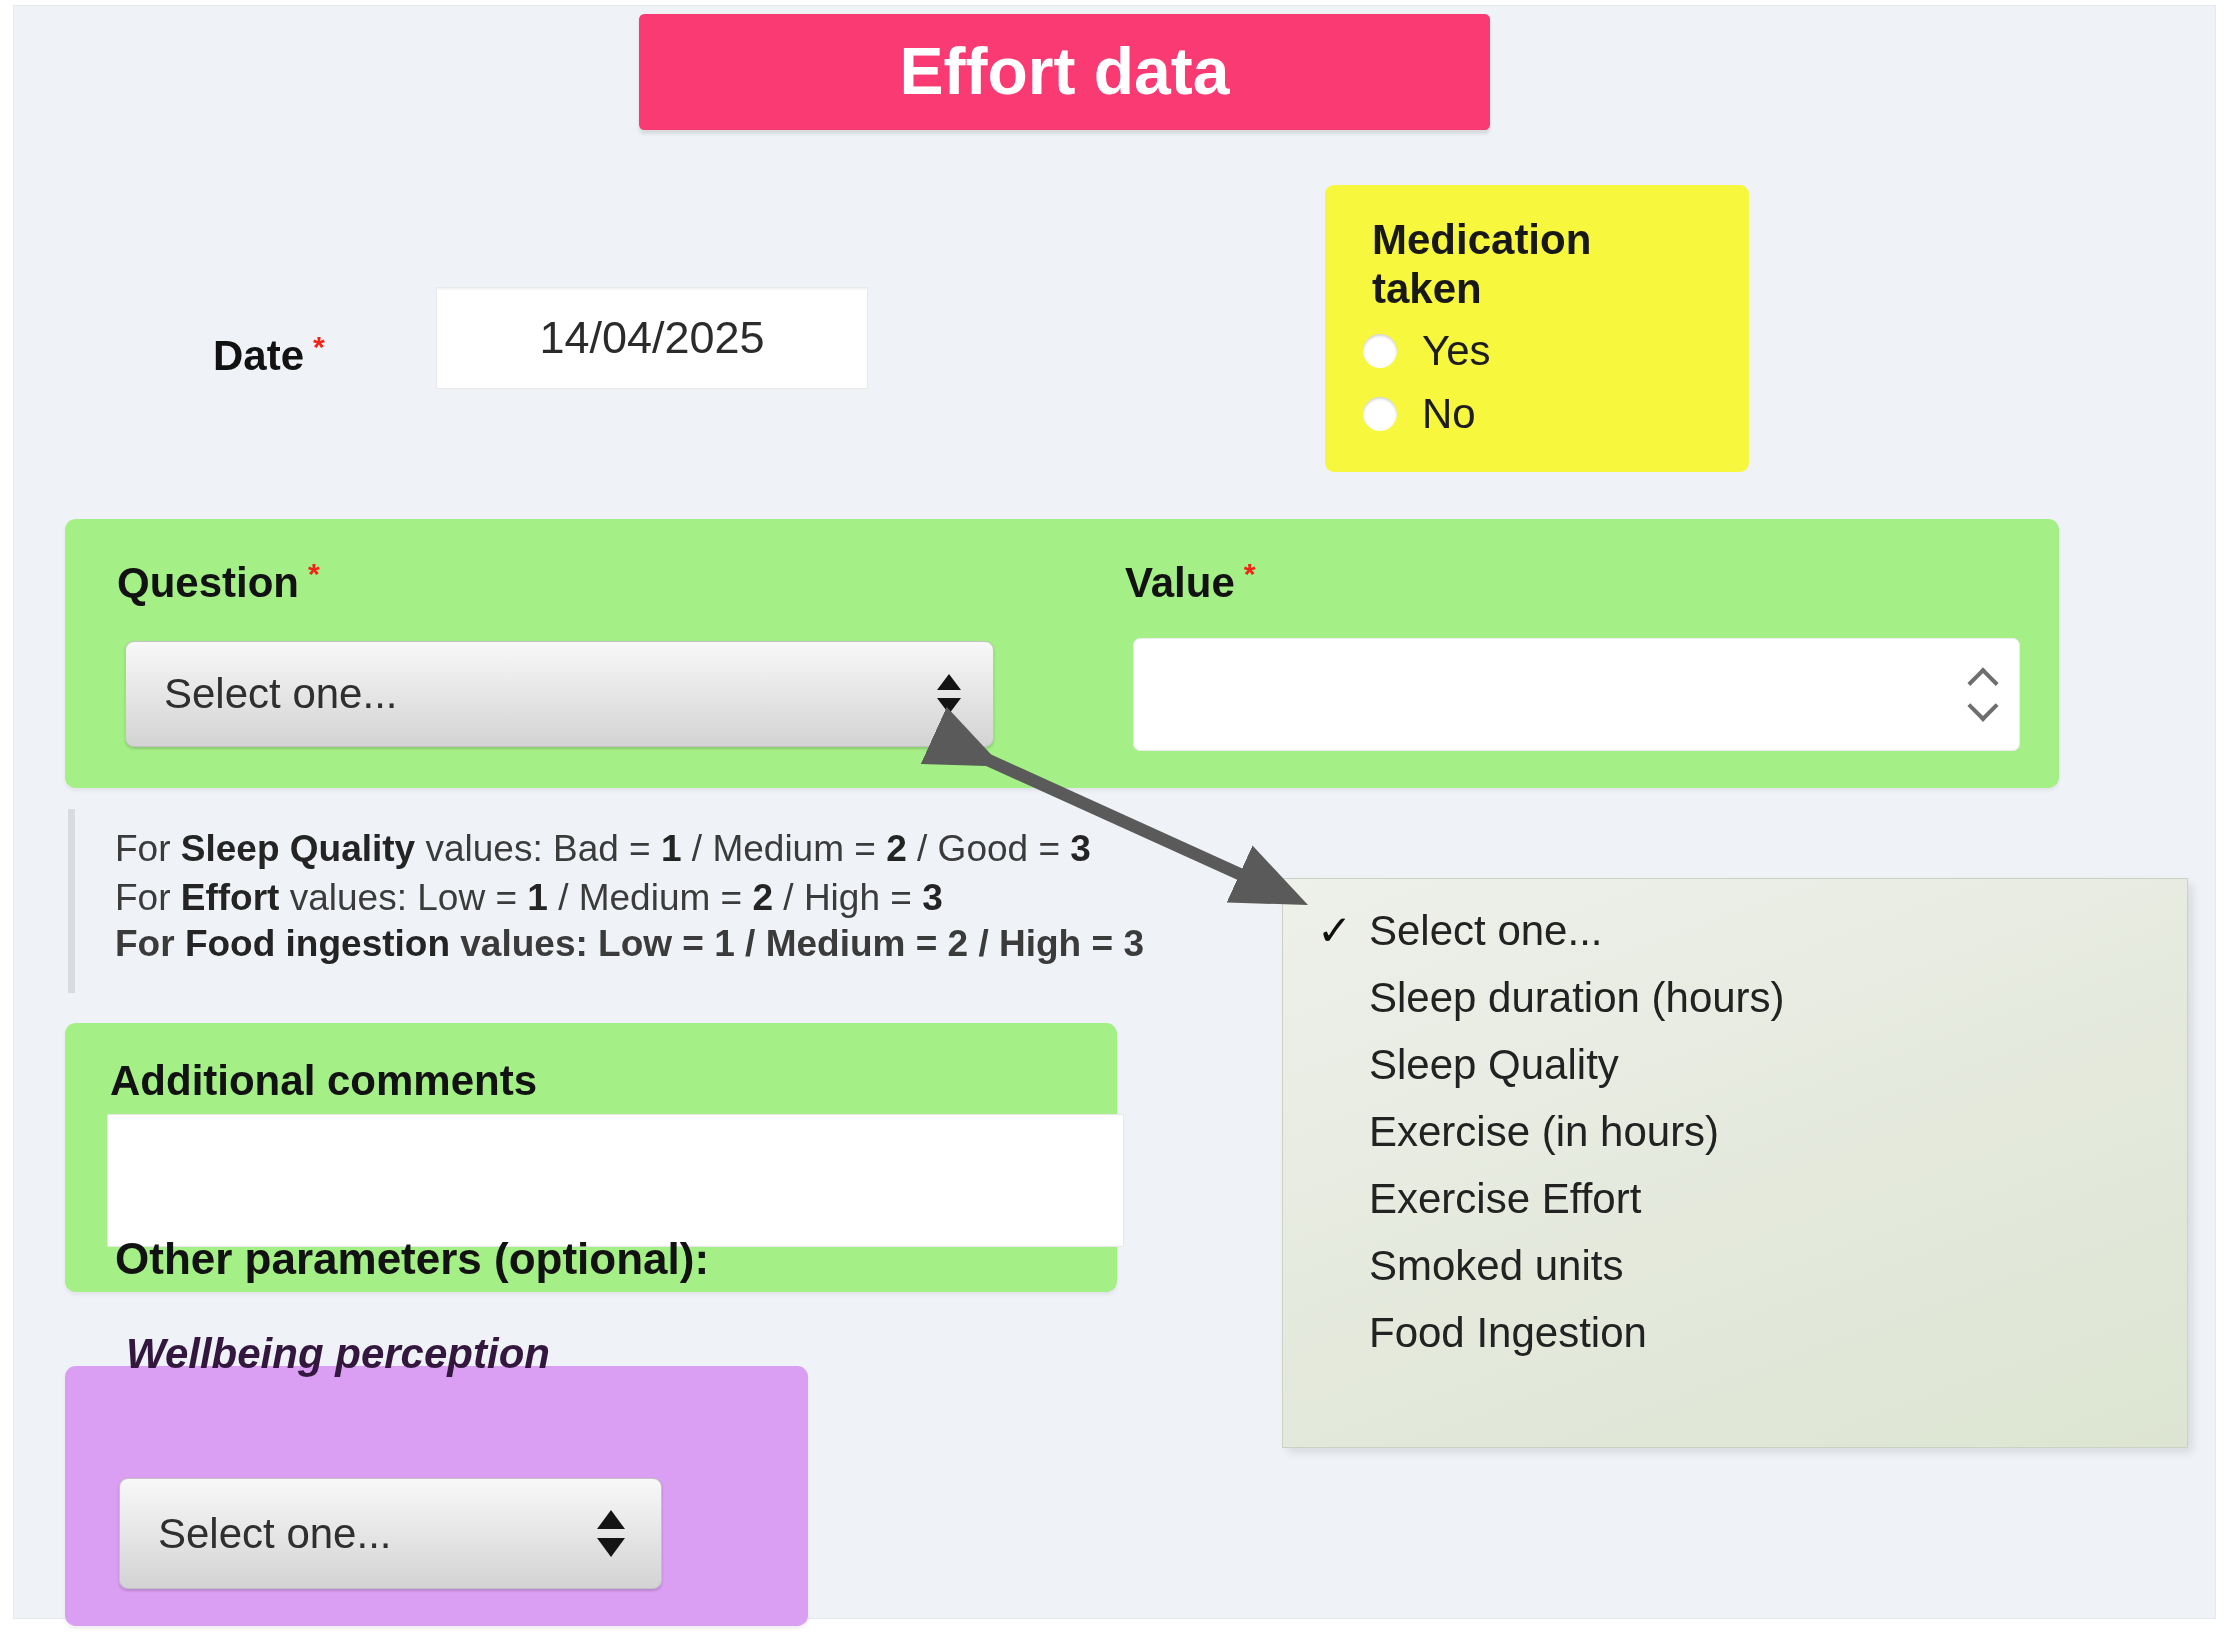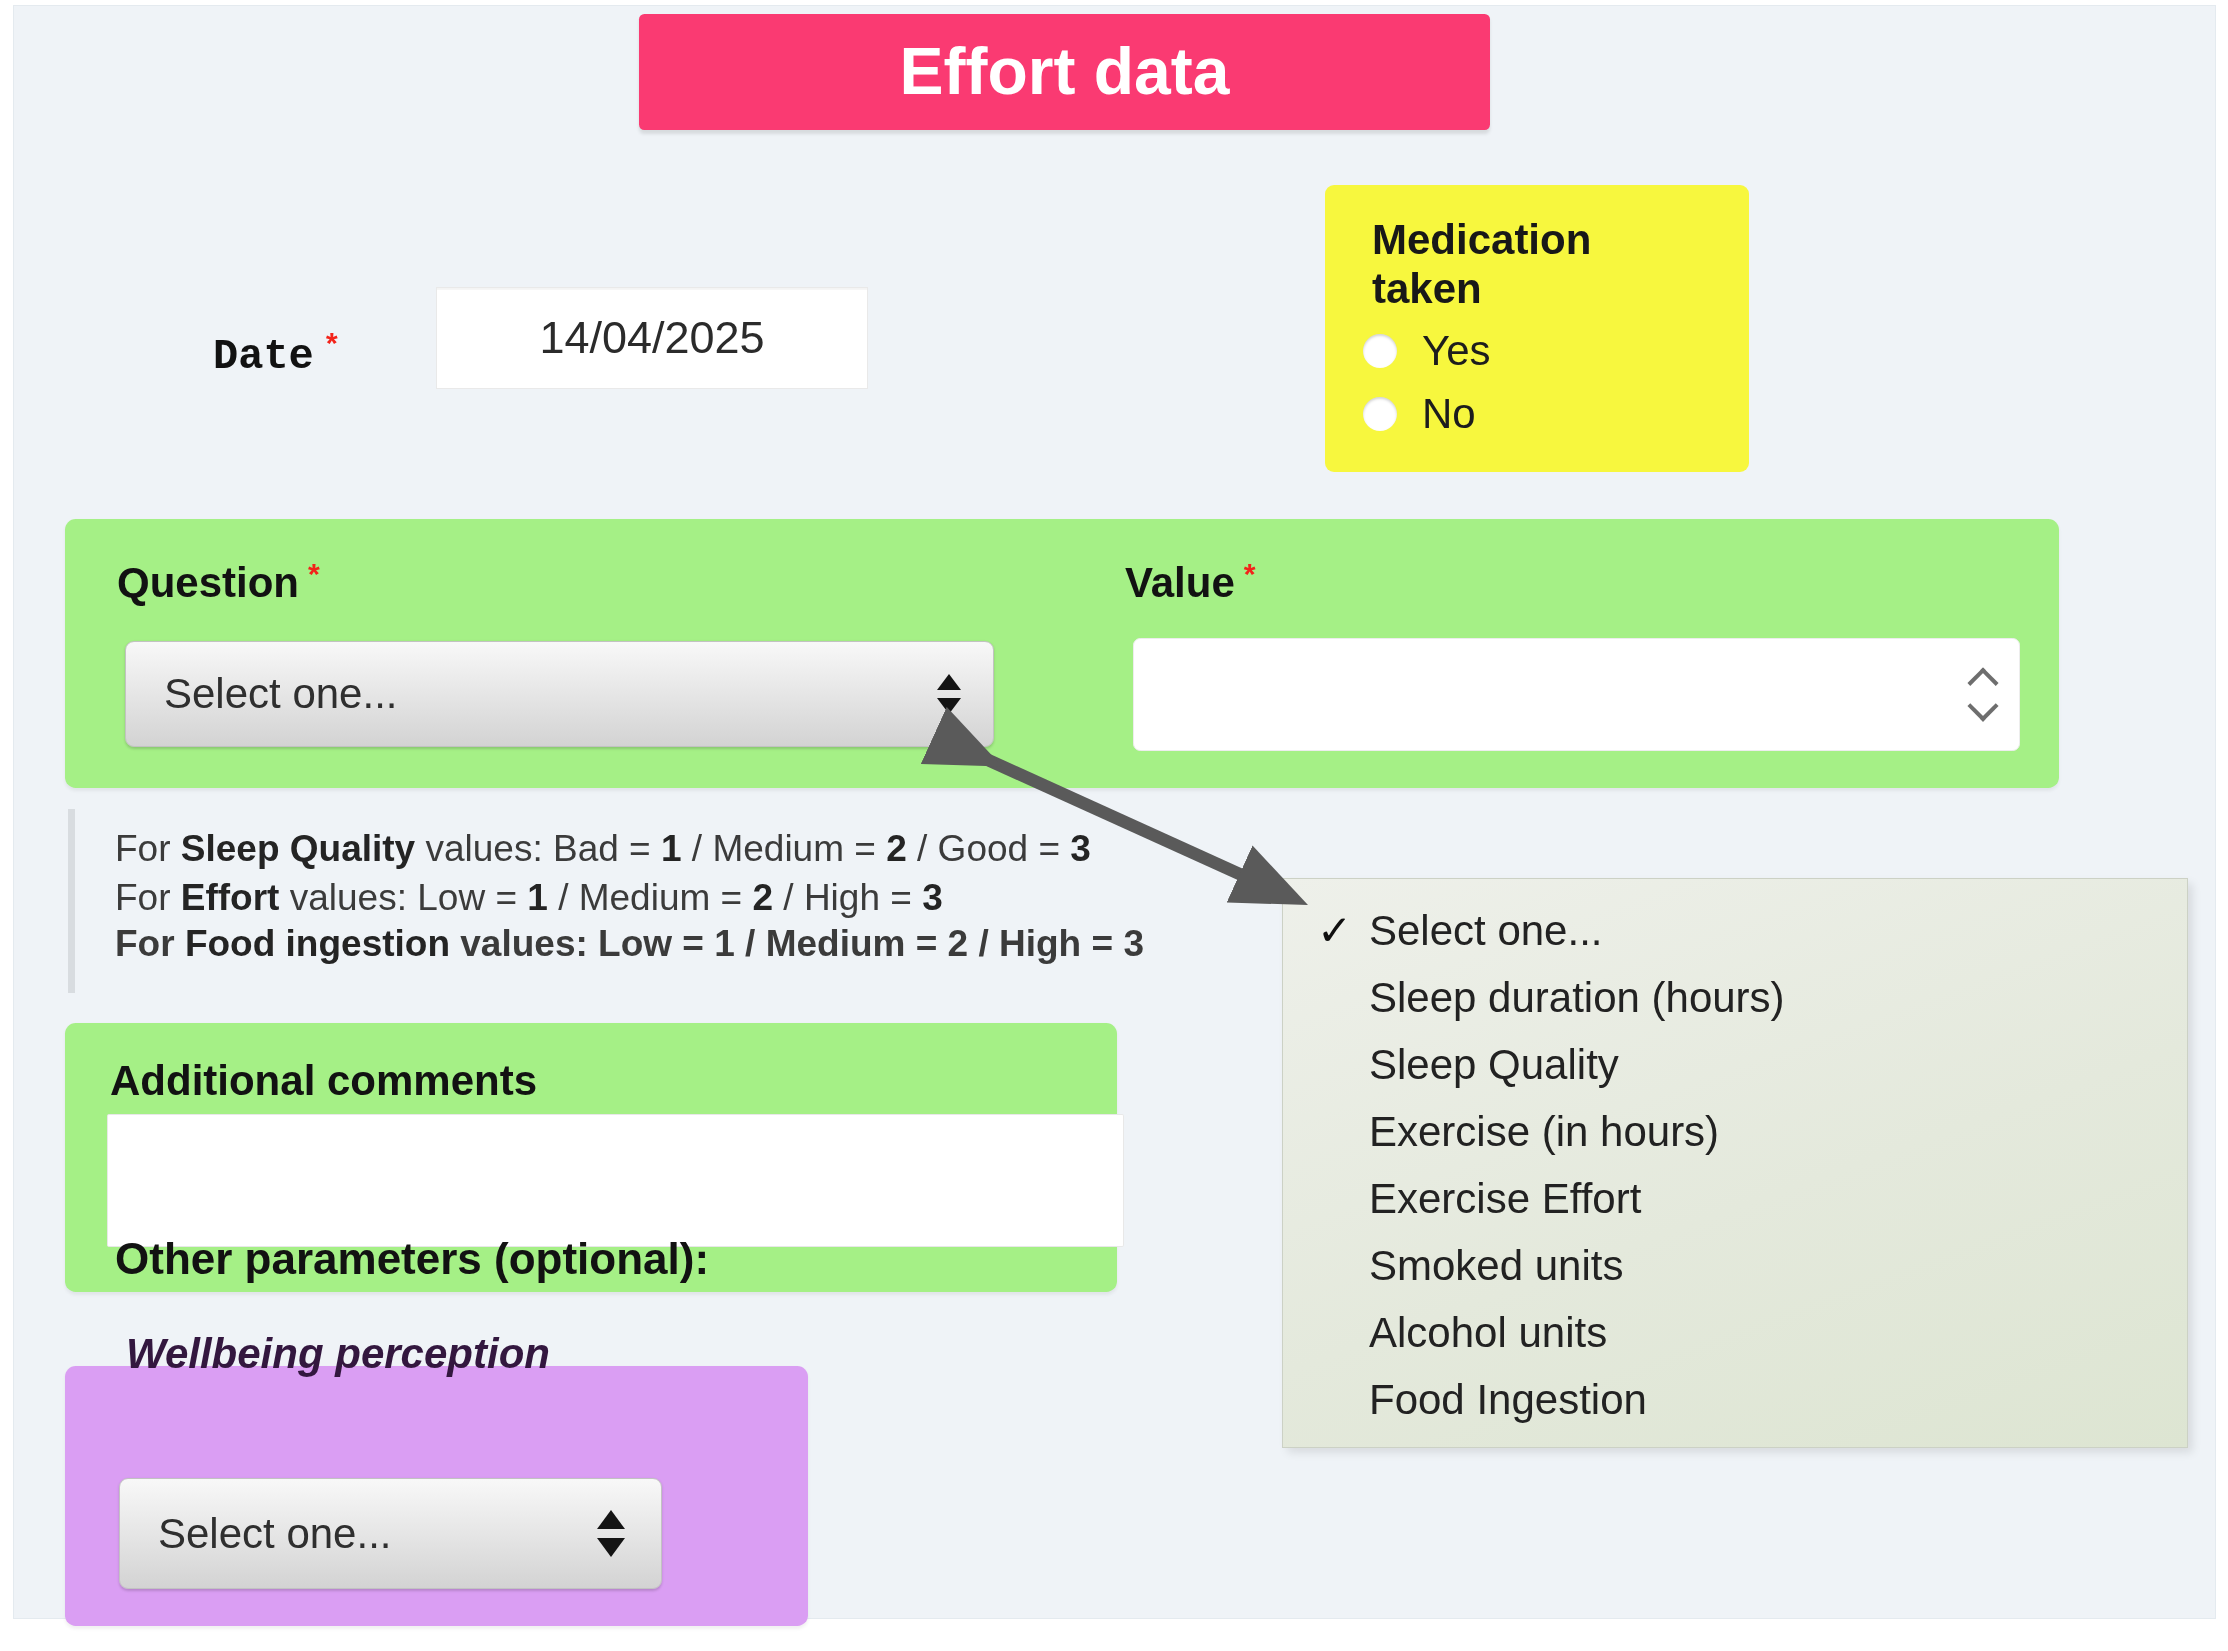--- a/index.html
+++ b/index.html
@@ -18,21 +18,21 @@
     left:639px;top:14.3px;width:851px;height:116px;background:#fa3a72;
     border-radius:5.4px;color:#ffffff;font-size:66px;font-weight:bold;
     text-align:center;line-height:115px;box-shadow:0 3.6px 3.6px rgba(0,0,0,.10);
   }
 
   
   .lbl{font-weight:bold;color:#121212;font-size:42px;white-space:nowrap;}
   .req{color:#f3231a;font-size:.72em;vertical-align:12.5px;margin-left:9px;}
 
   
-  .date-label{left:213px;top:330px;font-family:Liberation Mono, monospace;}
+  .date-label{left:213px;top:330px;}
   .date-input{
     left:436px;top:287px;width:430px;height:100px;background:#ffffff;
     border:0.9px solid #e9e9e9;text-align:center;font-size:45px;color:#2b2b2b;
     line-height:100px;box-shadow:inset 0 1.8px 0 #f4f4f4;
   }
 
   
   .med-box{left:1325px;top:185px;width:424px;height:287px;background:#f7f73e;border-radius:9px;}
   .med-title{margin:30px 0 0 47px;font-size:42px;font-weight:bold;line-height:49px;color:#181818;width:296px;}
   .med-opt{display:flex;align-items:center;margin:14.3px 0 0 38px;cursor:default;}
@@ -197,24 +197,20 @@
         <span class="dd-prefix"></span>
         <span class="dd-label">Exercise (in hours)</span>
       </div>
         <div class="dd-item">
         <span class="dd-prefix"></span>
         <span class="dd-label">Exercise Effort</span>
       </div>
         <div class="dd-item">
         <span class="dd-prefix"></span>
         <span class="dd-label">Smoked units</span>
-      </div>
-        <div class="dd-item">
-        <span class="dd-prefix"></span>
-        <span class="dd-label">Alcohol units</span>
       </div>
         <div class="dd-item">
         <span class="dd-prefix"></span>
         <span class="dd-label">Food Ingestion</span>
       </div>
       </div>
   </div>
 
   <svg class="abs arrow-svg" viewBox="0 0 640 340" xmlns="http://www.w3.org/2000/svg">
     <defs>

